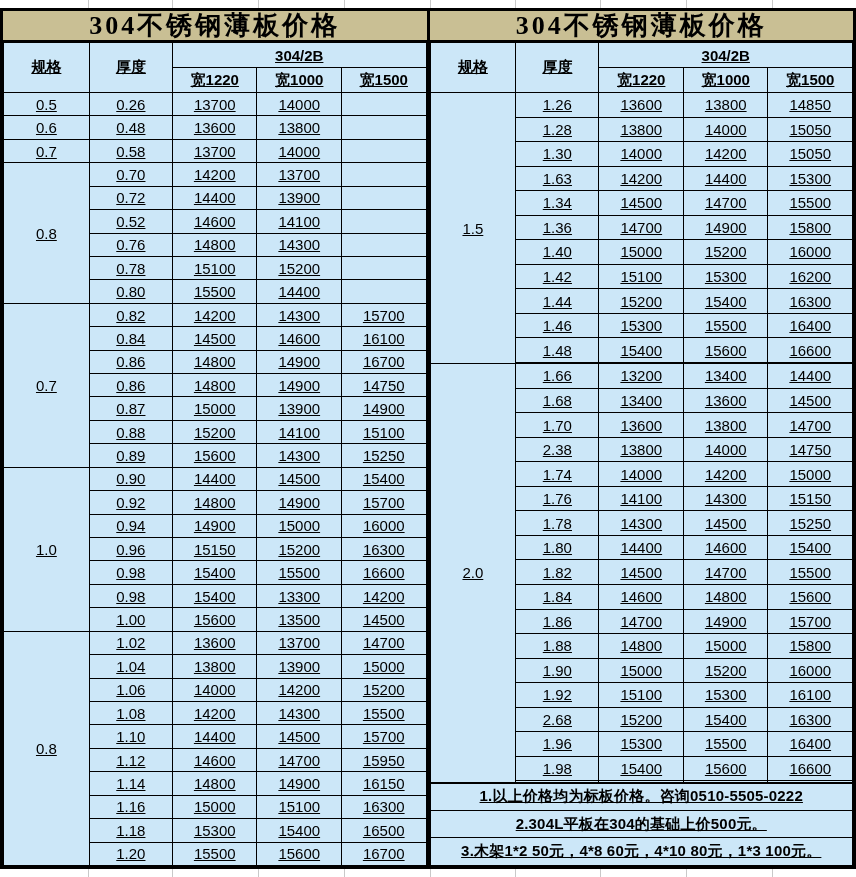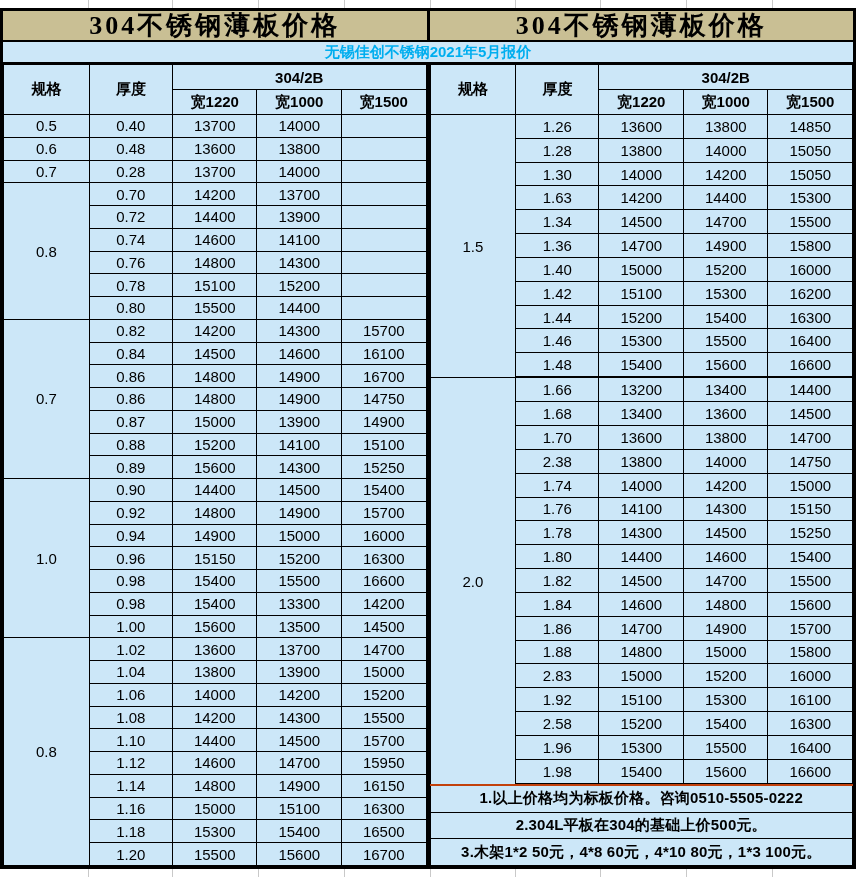--- a/index.html
+++ b/index.html
@@ -19,33 +19,33 @@
   .title-row { height:31px; flex:0 0 31px; display:flex; border-bottom:2px solid #000; }
   .title-cell { flex:1; background:#c9bf94; display:flex; align-items:center; justify-content:center;
                 font-family:"Liberation Serif","DejaVu Serif",serif; font-weight:bold;
                 font-size:26px; letter-spacing:3px; color:#000; }
   .title-cell.right { border-left:3px solid #000; }
 
   .subtitle-row { height:22px; flex:0 0 22px; background:#cce7f8; border-bottom:2px solid #000;
                   display:flex; align-items:center; justify-content:center;
                   color:#00aeef; font-weight:bold; font-size:15px; }
 
-  .content { flex:1 1 auto; display:flex; min-height:0; }
+  .content { flex:1 1 auto; display:flex; min-height:0;text-decoration:underline; }
   .half { flex:1; min-width:0; }
   .half.right { border-left:3px solid #000; }
 
   table.price { width:100%; height:100%; border-collapse:collapse; table-layout:fixed; }
   table.price th, table.price td {
       border:1px solid #000; background:#cce7f8; color:#000;
       text-align:center; vertical-align:middle; padding:0;
       font-size:15px; overflow:hidden; white-space:nowrap; }
   table.price thead tr { height:25px; }
   table.price thead th { font-weight:bold; font-size:15px; }
   td.note-cell { text-align:left; font-weight:bold; font-size:16px; padding-left:3px; letter-spacing:0.2px; }
-  tr.note-first td { border-top:2px solid #c2410c;text-align:center; }
+  tr.note-first td { border-top:2px solid #000000;text-align:center; }
 </style>
 </head>
 <body>
 
 <div id="stage">
 
   <div class="grid-strip top">
       <div class="vline" style="left: 88px;"></div>
       <div class="vline" style="left: 172px;"></div>
       <div class="vline" style="left: 258px;"></div>
@@ -68,21 +68,20 @@
       <div class="vline" style="left: 772px;"></div>
     </div>
 
   <div id="frame">
 
     <div class="title-row">
       <div class="title-cell">304不锈钢薄板价格</div>
       <div class="title-cell right">304不锈钢薄板价格</div>
     </div>
 
-    <div class="subtitle-row">无锡佳创不锈钢2021年5月报价</div>
 
     <div class="content">
 
       <div class="half left">
         <table class="price">
           <colgroup>
               <col style="width:20.3%">
               <col style="width:19.7%">
               <col style="width:20%">
               <col style="width:20%">
@@ -96,54 +95,54 @@
             </tr>
             <tr>
               <th>宽1220</th>
               <th>宽1000</th>
               <th>宽1500</th>
             </tr>
           </thead>
           <tbody>
               <tr>
                 <td rowspan="1">0.5</td>
-                <td>0.40</td>
+                <td>0.26</td>
                 <td>13700</td>
                 <td>14000</td>
                 <td></td>
               </tr>
               <tr>
                 <td rowspan="1">0.6</td>
                 <td>0.48</td>
                 <td>13600</td>
                 <td>13800</td>
                 <td></td>
               </tr>
               <tr>
                 <td rowspan="1">0.7</td>
-                <td>0.28</td>
+                <td>0.58</td>
                 <td>13700</td>
                 <td>14000</td>
                 <td></td>
               </tr>
               <tr>
                 <td rowspan="6">0.8</td>
                 <td>0.70</td>
                 <td>14200</td>
                 <td>13700</td>
                 <td></td>
               </tr>
               <tr>
                 <td>0.72</td>
                 <td>14400</td>
                 <td>13900</td>
                 <td></td>
               </tr>
               <tr>
-                <td>0.74</td>
+                <td>0.52</td>
                 <td>14600</td>
                 <td>14100</td>
                 <td></td>
               </tr>
               <tr>
                 <td>0.76</td>
                 <td>14800</td>
                 <td>14300</td>
                 <td></td>
               </tr>
@@ -472,33 +471,33 @@
                 <td>14900</td>
                 <td>15700</td>
               </tr>
               <tr>
                 <td>1.88</td>
                 <td>14800</td>
                 <td>15000</td>
                 <td>15800</td>
               </tr>
               <tr>
-                <td>2.83</td>
+                <td>1.90</td>
                 <td>15000</td>
                 <td>15200</td>
                 <td>16000</td>
               </tr>
               <tr>
                 <td>1.92</td>
                 <td>15100</td>
                 <td>15300</td>
                 <td>16100</td>
               </tr>
               <tr>
-                <td>2.58</td>
+                <td>2.68</td>
                 <td>15200</td>
                 <td>15400</td>
                 <td>16300</td>
               </tr>
               <tr>
                 <td>1.96</td>
                 <td>15300</td>
                 <td>15500</td>
                 <td>16400</td>
               </tr>

